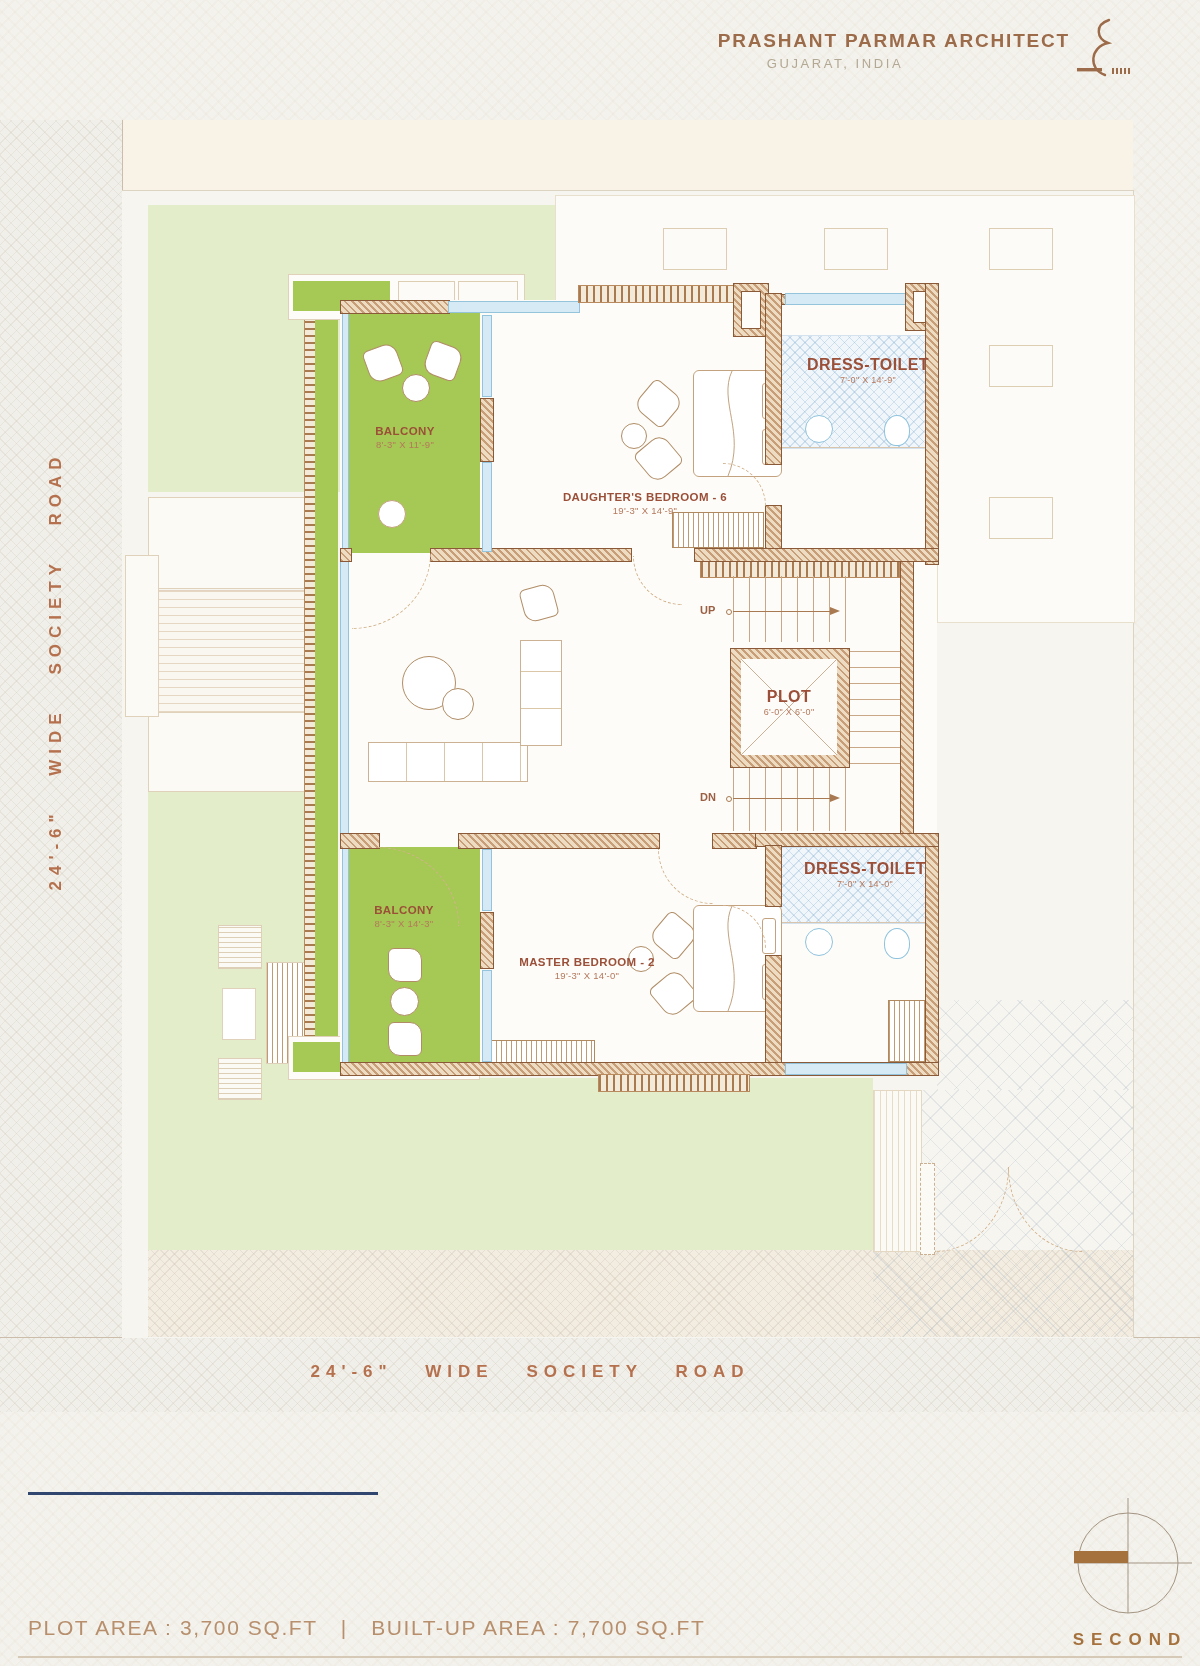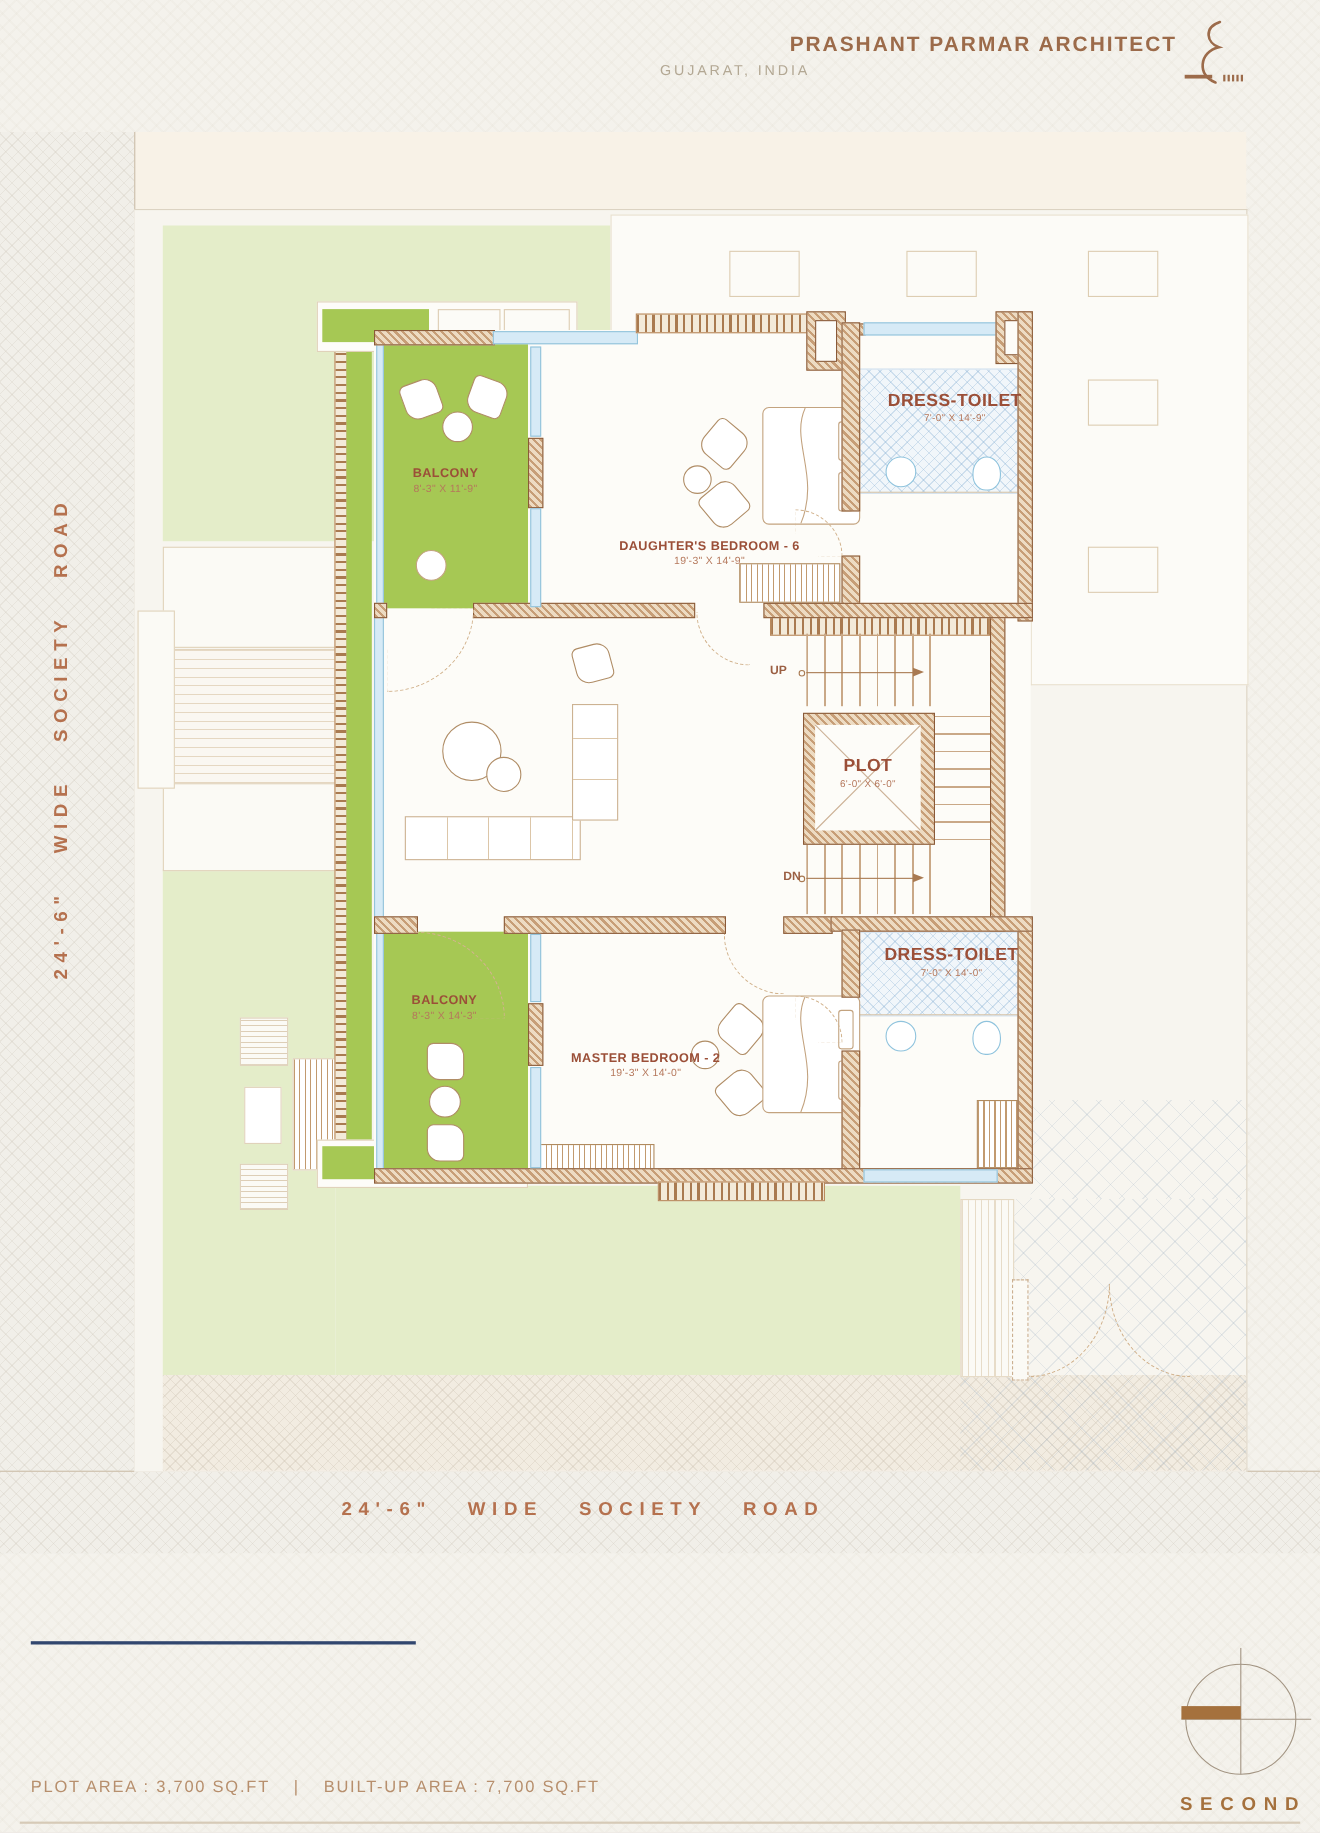--- a/index.html
+++ b/index.html
@@ -68,25 +68,25 @@
   .rname{font-weight:bold;font-size:11.5px;color:#9b4f38;letter-spacing:.4px;}
   .rdim{font-size:9.5px;color:#b5785c;margin-top:2px;letter-spacing:.3px;}
   .sm .rname{font-size:16px;}
   .sm .rdim{font-size:9px;margin-top:1px;}
   .stlab{font-size:11px;font-weight:bold;color:#9b5f43;z-index:7;}
   .arrline{position:absolute;height:1.2px;background:#a97a52;}
   .arrhead{position:absolute;width:0;height:0;border-left:10px solid #a97a52;border-top:4px solid transparent;border-bottom:4px solid transparent;}
   .dotsrc{position:absolute;width:4px;height:4px;border:1px solid #a97a52;border-radius:50%;background:#fdfcf8;}
   
   .firm{font-weight:800;font-size:19px;letter-spacing:1.8px;color:#9c6b4a;text-align:right;}
-  .loc{font-size:13px;letter-spacing:2.6px;color:#b3a894;text-align:left;margin-top:4px;}
+  .loc{font-size:13px;letter-spacing:2.6px;color:#b3a894;text-align:center;margin-top:4px;}
   .roadlabel{font-weight:bold;font-size:17px;letter-spacing:6px;word-spacing:22px;color:#b5714e;text-align:center;z-index:8;}
   .plantitle{font-style:italic;font-weight:bold;font-size:25px;letter-spacing:2px;word-spacing:12px;color:#31466e;}
   .projtitle{font-weight:800;font-size:33px;letter-spacing:1.2px;color:#9c6b49;}
-  .arealine{font-size:15px;letter-spacing:1.6px;color:#b78f6d;}
+  .arealine{font-size:21px;letter-spacing:1.6px;color:#b78f6d;}
   .north{font-weight:bold;font-size:17px;letter-spacing:7px;color:#a5713d;text-align:center;}
 </style>
 </head>
 <body>
 
 <div id="page">
 
   <div class="abs strip-top" style="left:122px;top:120px;width:1011px;height:71px;"></div>
   <div class="abs road" style="left:0;top:120px;width:122px;height:1292px;border-right:1px solid #cbbda9;"></div>
   <div class="abs road" style="left:0;top:1337px;width:1200px;height:74px;border-top:1px solid #cbbda9;"></div>
@@ -150,21 +150,21 @@
   <div class="abs stripes-v" style="left:888px;top:1000px;width:37px;height:60px;"></div>
 
   <div class="abs ticks-h" style="left:700px;top:560px;width:198px;height:16px;"></div>
   <div class="abs treads-v" style="left:733px;top:576px;width:114px;height:66px;"></div>
   <div class="abs treads-v" style="left:733px;top:767px;width:114px;height:64px;"></div>
   <div class="abs treads-h" style="left:848px;top:650px;width:52px;height:114px;"></div>
   <div class="abs stlab" style="left:700px;top:604px;">UP</div>
   <div class="dotsrc" style="left:726px;top:609px;"></div>
   <div class="arrline" style="left:733px;top:611px;width:97px;"></div>
   <div class="arrhead" style="left:830px;top:607px;"></div>
-  <div class="abs stlab" style="left:700px;top:791px;margin-left:12px;">DN</div>
+  <div class="abs stlab" style="left:700px;top:791px;">DN</div>
   <div class="dotsrc" style="left:726px;top:796px;"></div>
   <div class="arrline" style="left:733px;top:798px;width:97px;"></div>
   <div class="arrhead" style="left:830px;top:794px;"></div>
   <div class="abs wall" style="left:730px;top:648px;width:118px;height:118px;z-index:4;"></div>
   <div class="abs" style="left:741px;top:659px;width:96px;height:96px;background:#fdfcf8;z-index:5;">
     <svg width="96" height="96">
       <line x1="0" y1="0" x2="96" y2="96" stroke="#cbb095" stroke-width="1"></line>
       <line x1="96" y1="0" x2="0" y2="96" stroke="#cbb095" stroke-width="1"></line>
     </svg>
   </div>

